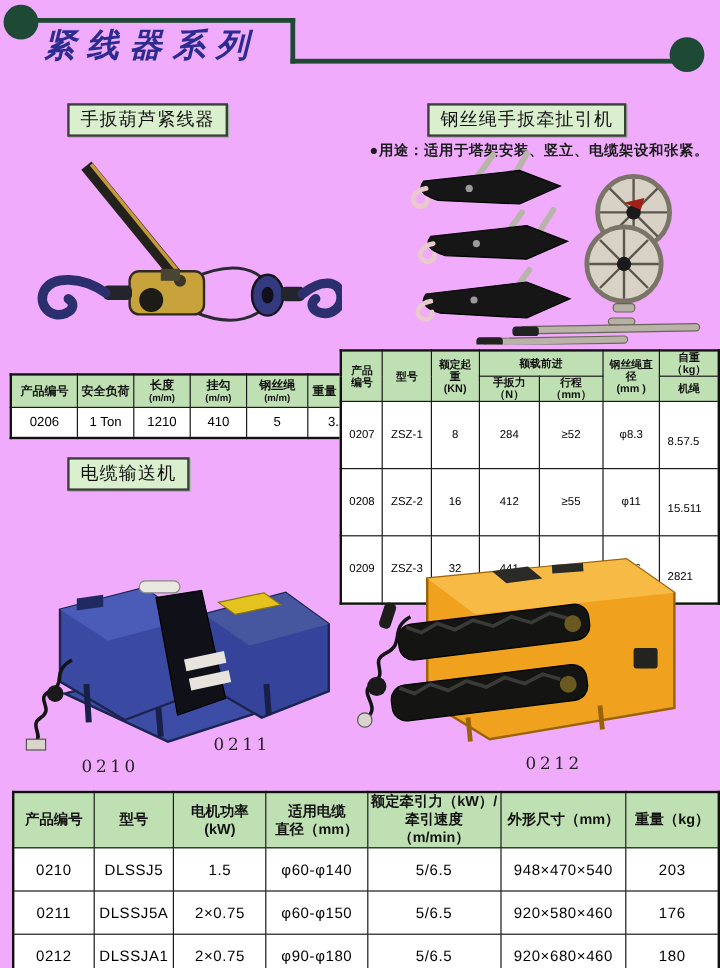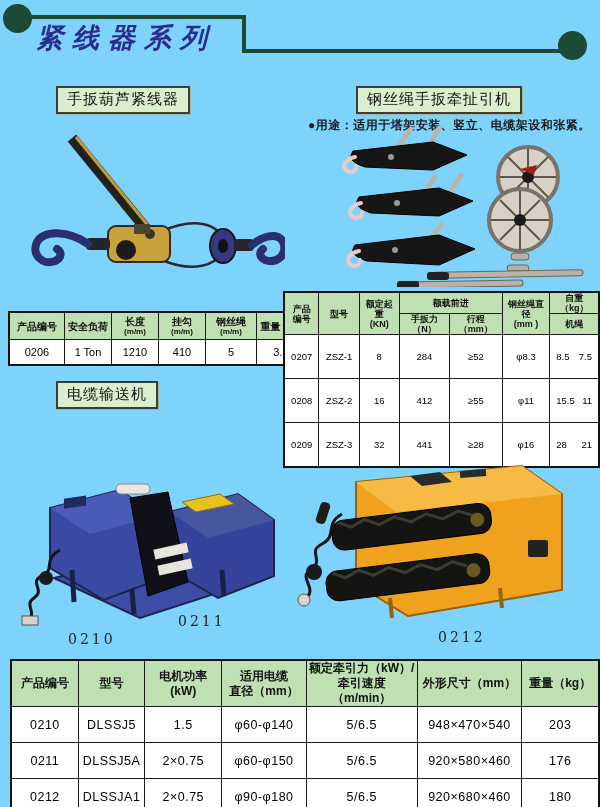--- a/index.html
+++ b/index.html
@@ -1,17 +1,17 @@
 <!DOCTYPE html>
 <html><head>
 <meta charset="utf-8">
 <style>
   html,body{margin:0;padding:0;}
   body{background:#ddd;font-family:"Liberation Sans","DejaVu Sans",sans-serif;}
-  .page{position:relative;width:600px;height:807px;margin:0 auto;background:#7dd3fc;overflow:hidden;}
+  .page{position:relative;width:600px;height:807px;margin:0 auto;background:#f0abfc;overflow:hidden;}
 
   
   .dot{position:absolute;border-radius:50%;background:#1e4a35;}
   .dot-left{left:3px;top:4px;width:29px;height:29px;}
   .dot-right{left:558px;top:31px;width:29px;height:29px;}
   .hline,.vline{position:absolute;background:#1e4a35;}
   .line-a{left:18px;top:15px;width:228px;height:4px;}
   .line-b{left:242px;top:15px;width:4px;height:38px;}
   .line-c{left:242px;top:49px;width:322px;height:4px;}
   .main-title{position:absolute;left:36px;top:20px;font-size:27px;font-weight:bold;font-style:italic;
@@ -38,21 +38,21 @@
   th{background:#bfe0b2;font-weight:bold;color:#111;}
   .unit{font-weight:bold;font-size:8px;display:block;line-height:9px;}
 
   .tbl-left{position:absolute;left:8px;top:311px;border:2px solid #111;}
   .tbl-left th{font-size:10px;height:26px;line-height:11px;}
   .tbl-left td{font-size:11px;height:24px;}
 
   .tbl-right{position:absolute;left:283px;top:291px;border:2px solid #111;}
   .tbl-right th{font-size:9px;height:15px;line-height:10px;}
   .tbl-right td{font-size:9.5px;height:14px;}
-  .wcell{display:flex;justify-content:space-between;padding:16px 4px;}
+  .wcell{display:flex;padding:16px 4px;margin-top:12px;}
 
   .tbl-bottom{position:absolute;left:10px;top:659px;border:2px solid #111;}
   .tbl-bottom th{font-size:12px;height:34px;line-height:15px;white-space:pre-line;}
   .tbl-bottom td{font-size:12.5px;height:35px;letter-spacing:.5px;}
 
   
   .img-wrap{position:absolute;}
   .caption{position:absolute;font-family:"DejaVu Serif",serif;font-size:14px;color:#222;letter-spacing:3px;}
 </style>
 </head>

